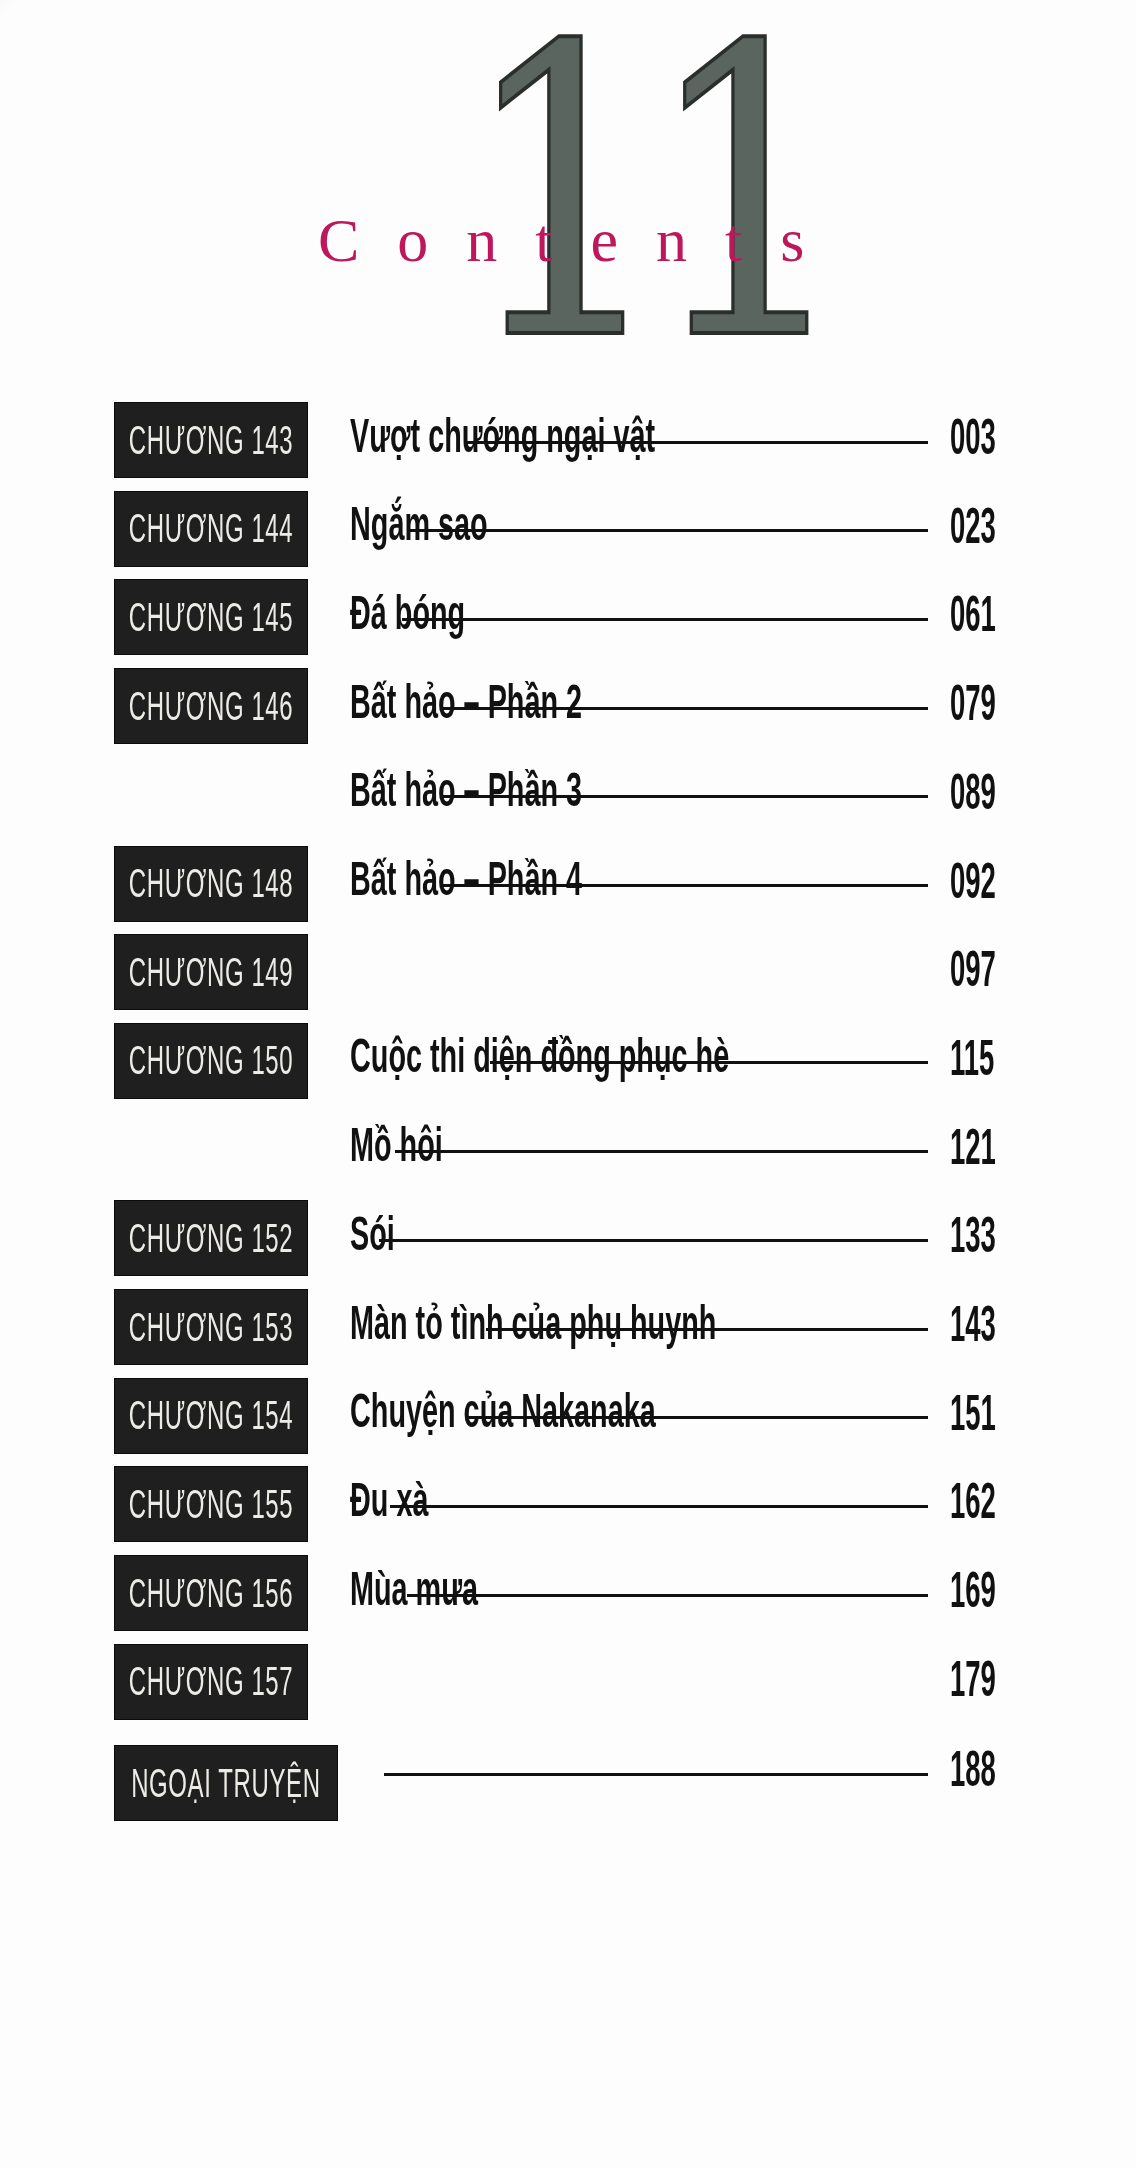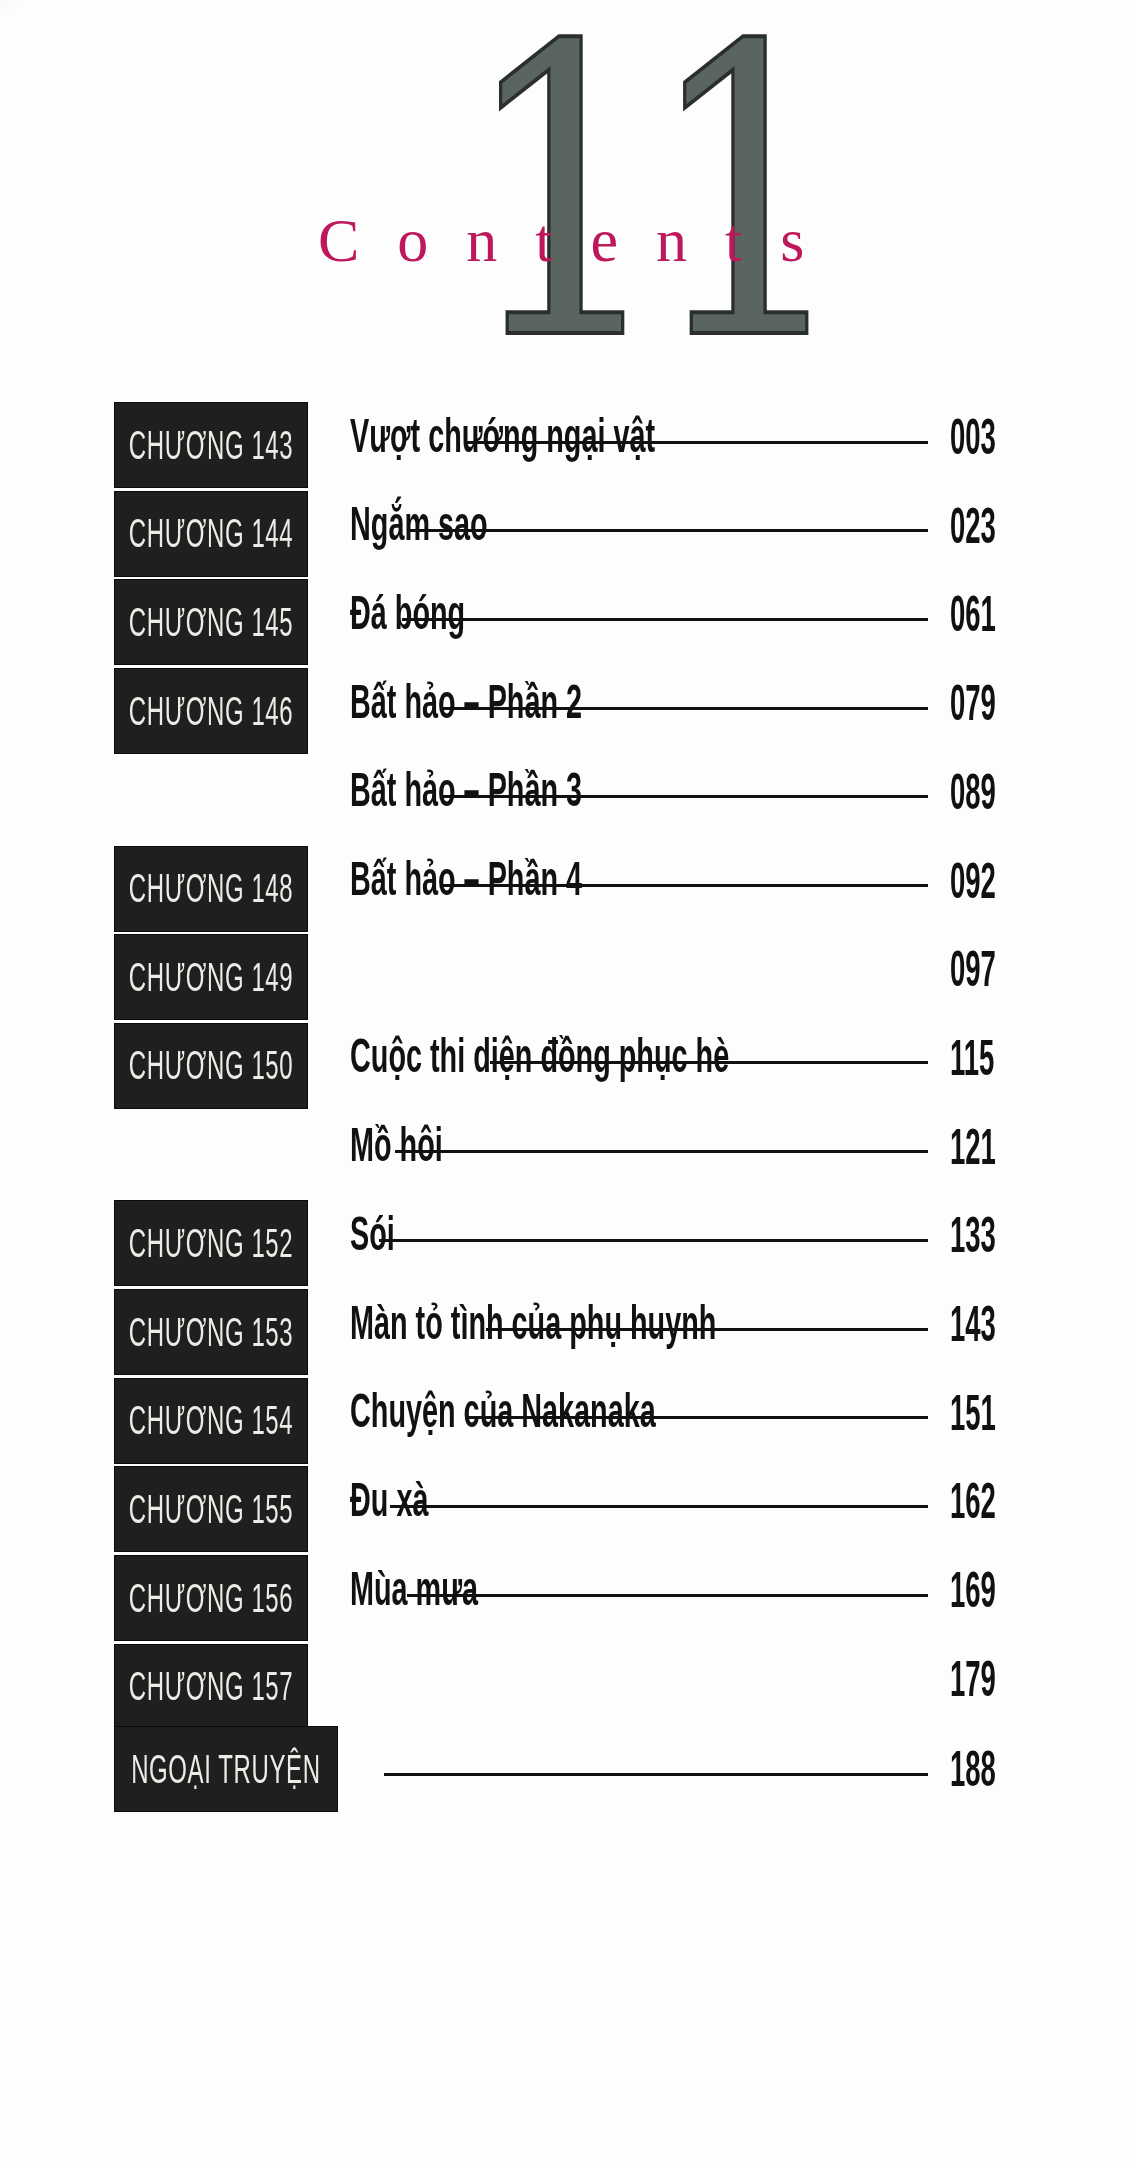--- a/index.html
+++ b/index.html
@@ -22,25 +22,25 @@
   .contents-title {
     position: absolute; left: 318px; top: 205px; width: 600px;
     font-family: "Liberation Serif", serif; font-size: 62px; letter-spacing: 38px; color: #be185d;
     line-height: 70px;
   }
   .toc { position: absolute; left: 0; top: 402px; width: 1136px; }
   .toc-row {
     position: absolute; left: 0; width: 1136px; height: 68px;
   }
   .label-box {
-    position: absolute; left: 114px; top: 0; height: 86px; width: 194px;
+    position: absolute; left: 114px; top: 0; height: 76px; width: 194px;
     background: #1e1f1e; border: 1px solid #0b0b0b; box-sizing: border-box;
     display: flex; align-items: center; justify-content: center;
   }
-  .label-box.wide { width: 224px; }
+  .label-box.wide { width: 224px; margin-top: 19px; }
   .label-text {
     font-family: "Liberation Sans", sans-serif; font-size: 40px; color: #ecebe6;
     transform: scaleX(0.6); transform-origin: center; white-space: nowrap; letter-spacing: 1px;
   }
   .row-main {
     position: absolute; left: 318px; top: -2px; right: 208px; height: 70px;
     display: flex; align-items: center; margin-left: 32px;
   }
   .chapter-title {
     font-family: "Liberation Sans", sans-serif; font-size: 48px; font-weight: bold; color: #111;

